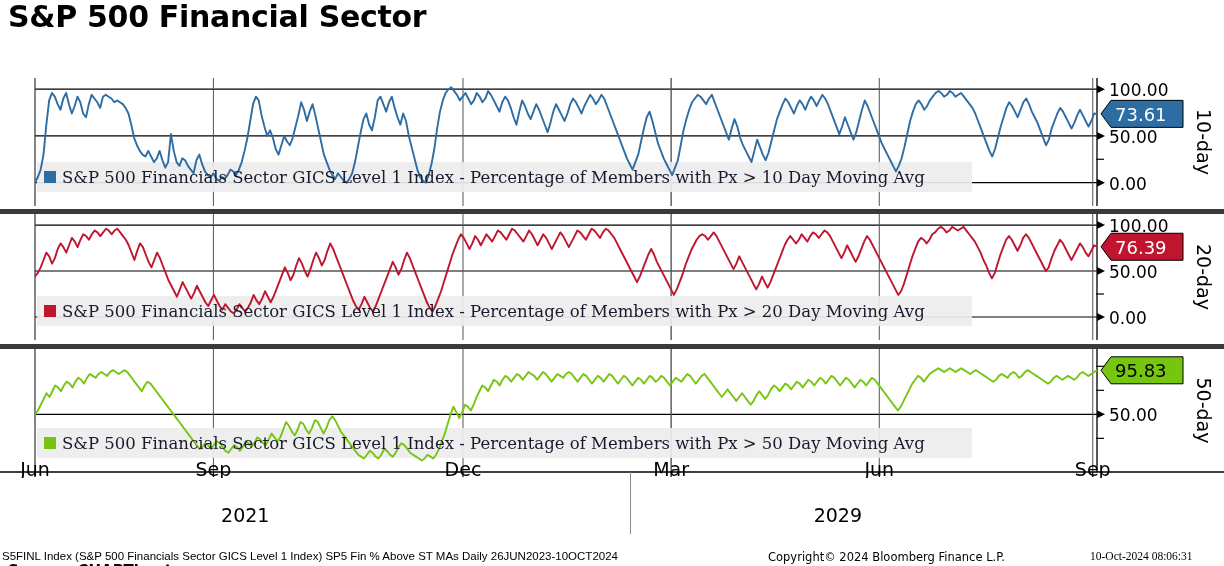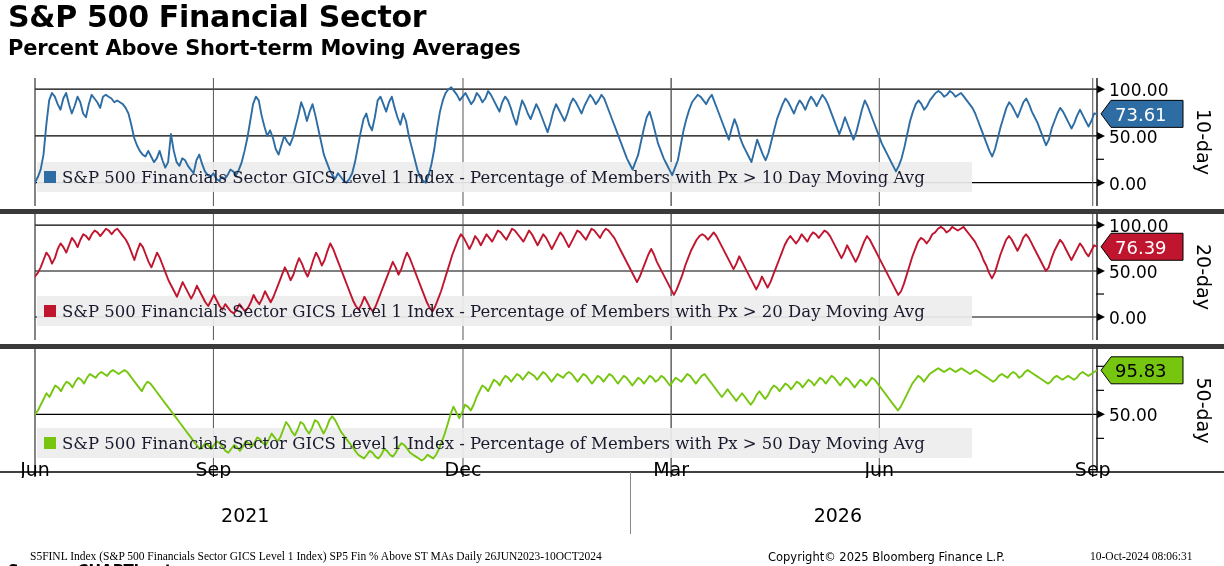--- a/index.html
+++ b/index.html
@@ -53,42 +53,41 @@
   }
 
   
   .src{
     position:absolute;left:8px;top:529px;
     font-family:"DejaVu Sans","Liberation Sans",sans-serif;
     font-weight:bold;font-size:15px;color:#000;white-space:nowrap;margin-top:33px;
   }
   .foot-left{
     position:absolute;left:2px;top:550px;
-    font-family:Liberation Serif, serif;
-    font-size:11.5px;color:#000;white-space:nowrap;margin-left:28px;
+    font-family:Liberation Sans, sans-serif;
+    font-size:11.5px;color:#000;white-space:nowrap;
   }
   .foot-mid{
     position:absolute;left:768px;top:550px;
     font-family:"DejaVu Sans","Liberation Sans",sans-serif;
     font-size:11.5px;color:#000;white-space:nowrap;
   }
   .foot-right{
     position:absolute;left:1090px;top:550px;
     font-family:Liberation Serif, serif;
     font-size:11.5px;color:#000;white-space:nowrap;
   }
 </style>
 </head>
 <body>
 
 <div id="root">
 
   <div class="hdr">
     <div class="title">S&amp;P 500 Financial Sector</div>
-    <div class="subtitle">Percent Above Short-term Moving Averages</div>
   </div>
 
   <div id="chart-area">
       <svg class="plot" width="1224" height="402" viewBox="0 0 1224 402">
         <defs>
           <clipPath id="clip0">
             <rect x="35" y="2" width="1062" height="128"></rect>
           </clipPath>
           <clipPath id="clip1">
             <rect x="35" y="138" width="1062" height="126"></rect>
@@ -184,22 +183,22 @@
         <line x1="462.98600000000005" y1="396" x2="462.98600000000005" y2="401" stroke="#000" stroke-width="1.2"></line>
         <text x="462.98600000000005" y="400" class="xtick" text-anchor="middle">Dec</text>
         <line x1="671.1379999999999" y1="396" x2="671.1379999999999" y2="401" stroke="#000" stroke-width="1.2"></line>
         <text x="671.1379999999999" y="400" class="xtick" text-anchor="middle">Mar</text>
         <line x1="879.2900000000001" y1="396" x2="879.2900000000001" y2="401" stroke="#000" stroke-width="1.2"></line>
         <text x="879.2900000000001" y="400" class="xtick" text-anchor="middle">Jun</text>
         <line x1="1092.752" y1="396" x2="1092.752" y2="401" stroke="#000" stroke-width="1.2"></line>
         <text x="1092.752" y="400" class="xtick" text-anchor="middle">Sep</text>
       </svg>
       <div class="xyear" style="position: absolute; left: 205.276px; top: 428px; width: 80px; text-align: center; font-family: &quot;DejaVu Sans&quot;, &quot;Liberation Sans&quot;, sans-serif; font-size: 19px; color: rgb(0, 0, 0);">2021</div>
-      <div class="xyear" style="position: absolute; left: 797.872px; top: 428px; width: 80px; text-align: center; font-family: &quot;DejaVu Sans&quot;, &quot;Liberation Sans&quot;, sans-serif; font-size: 19px; color: rgb(0, 0, 0);">2026</div>
+      <div class="xyear" style="position: absolute; left: 797.872px; top: 428px; width: 80px; text-align: center; font-family: &quot;DejaVu Sans&quot;, &quot;Liberation Sans&quot;, sans-serif; font-size: 19px; color: rgb(0, 0, 0);">2029</div>
       <div style="position: absolute; left: 630.251px; top: 396px; width: 1px; height: 62px; background: rgb(136, 136, 136);"></div>
     </div>
 
   <div class="src">Source: CHARTbeat</div>
   <div class="foot-left">S5FINL Index (S&amp;P 500 Financials Sector GICS Level 1 Index) SP5 Fin % Above ST MAs  Daily 26JUN2023-10OCT2024</div>
-  <div class="foot-mid">Copyright© 2025 Bloomberg Finance L.P.</div>
+  <div class="foot-mid">Copyright© 2024 Bloomberg Finance L.P.</div>
   <div class="foot-right">10-Oct-2024 08:06:31</div>
 
 </div>
 
 </body></html>

